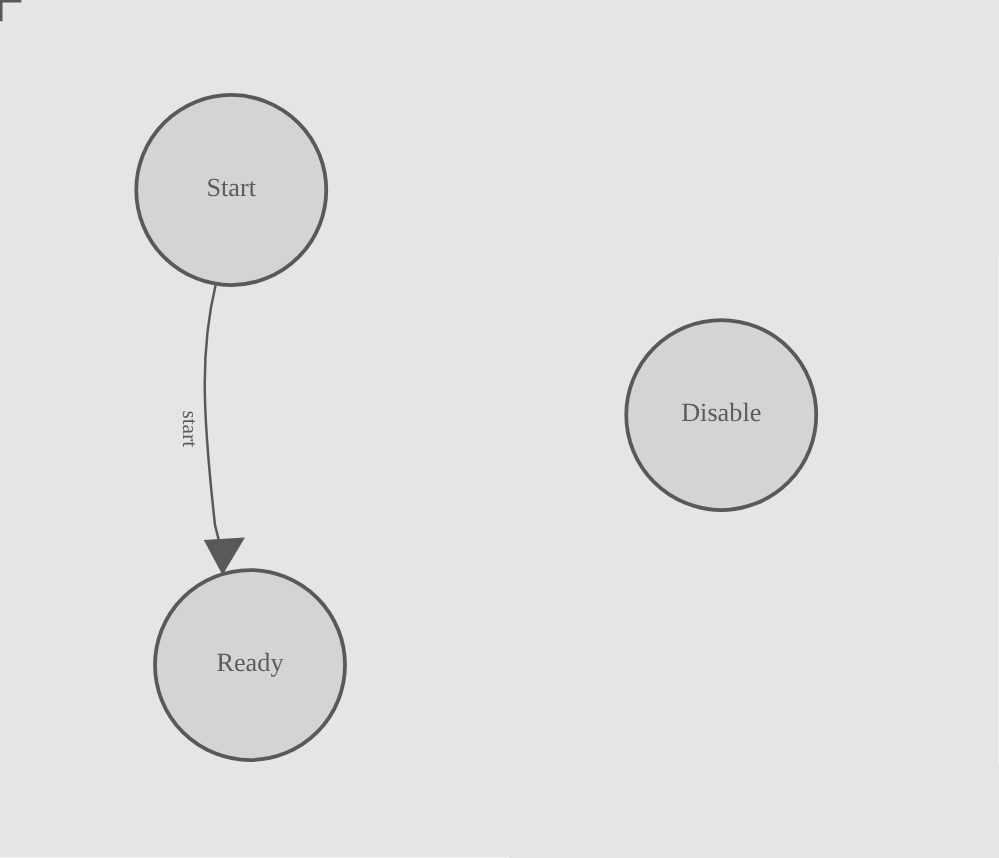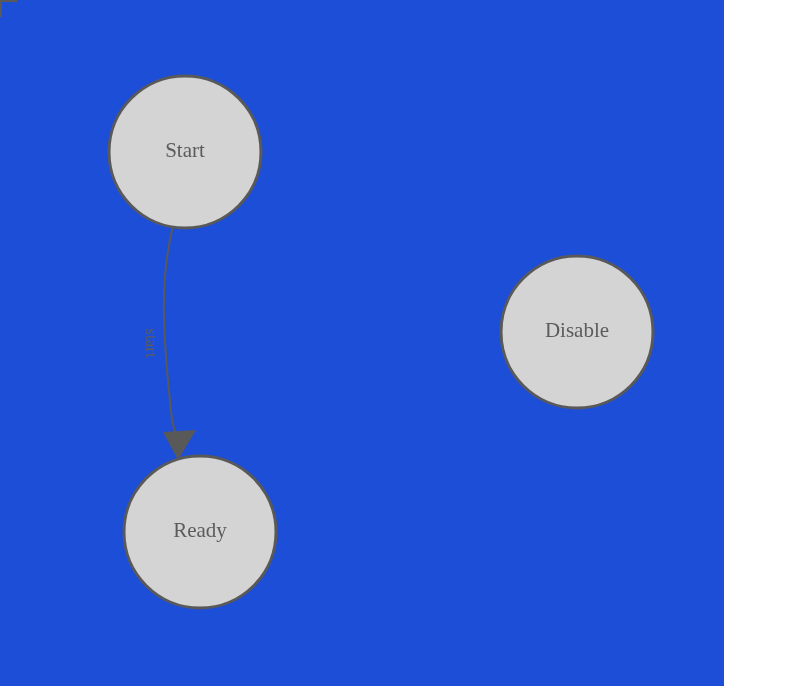--- a/index.html
+++ b/index.html
@@ -5,23 +5,23 @@
   html, body {
     margin: 0;
     padding: 0;
     background: #ffffff;
   }
   body {
     font-family: "Liberation Serif", serif;
   }
   #canvas {
     position: relative;
-    width: 724px;
+    width: 799px;
     height: 686px;
-    background: #1d4ed8;
+    background: #e5e5e5;
     overflow: hidden;
   }
   #diagram-svg {
     position: absolute;
     left: 0;
     top: 0;
     width: 799px;
     height: 686px;
   }
   .state-label {

